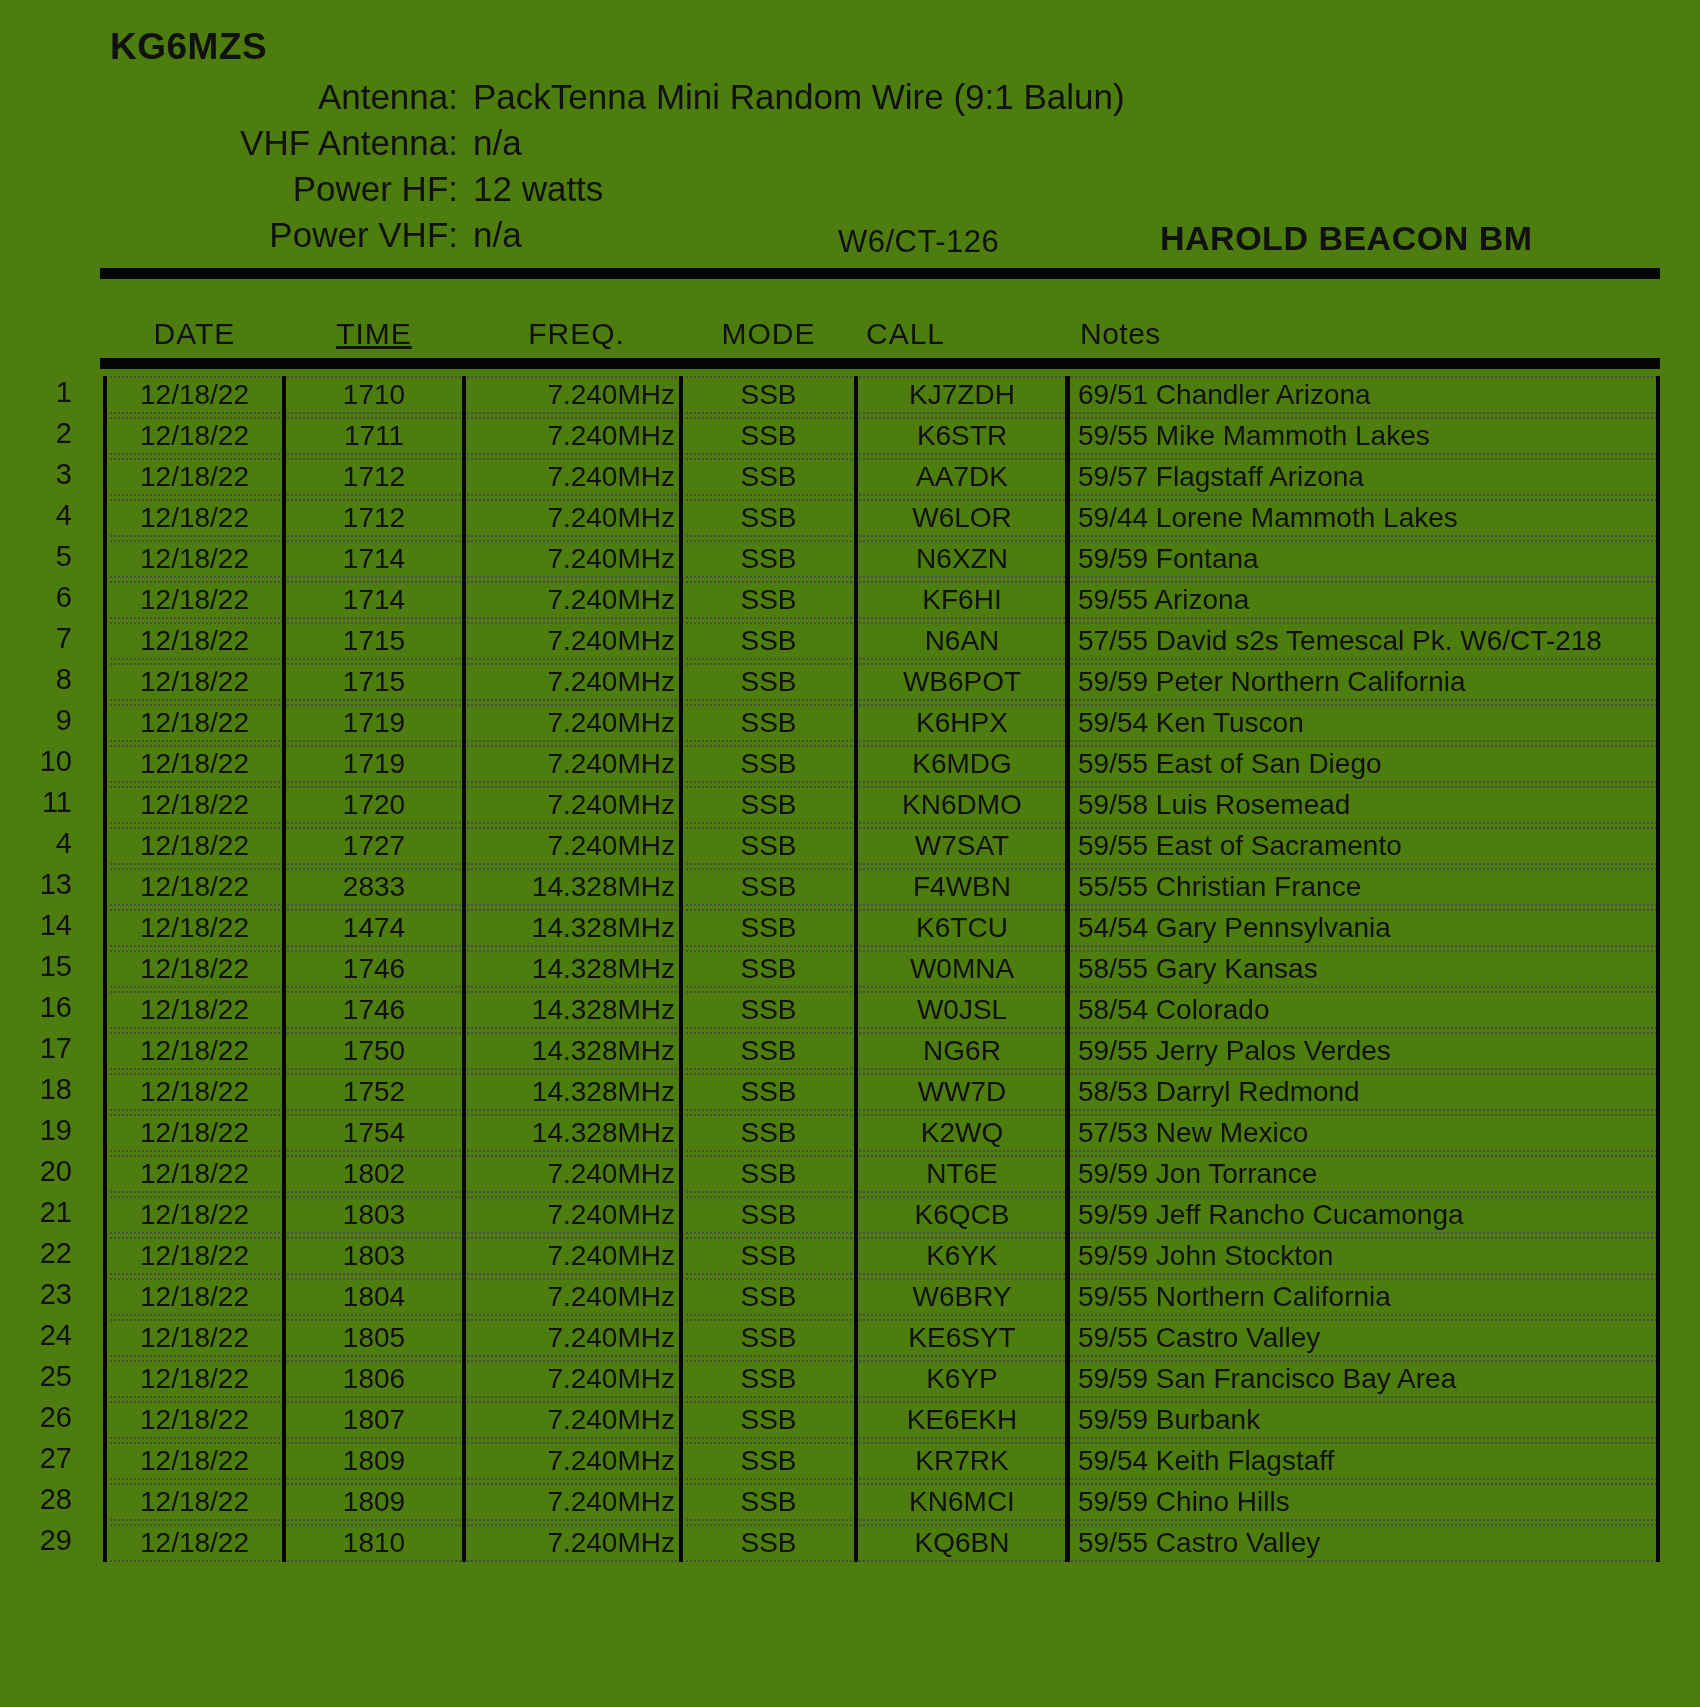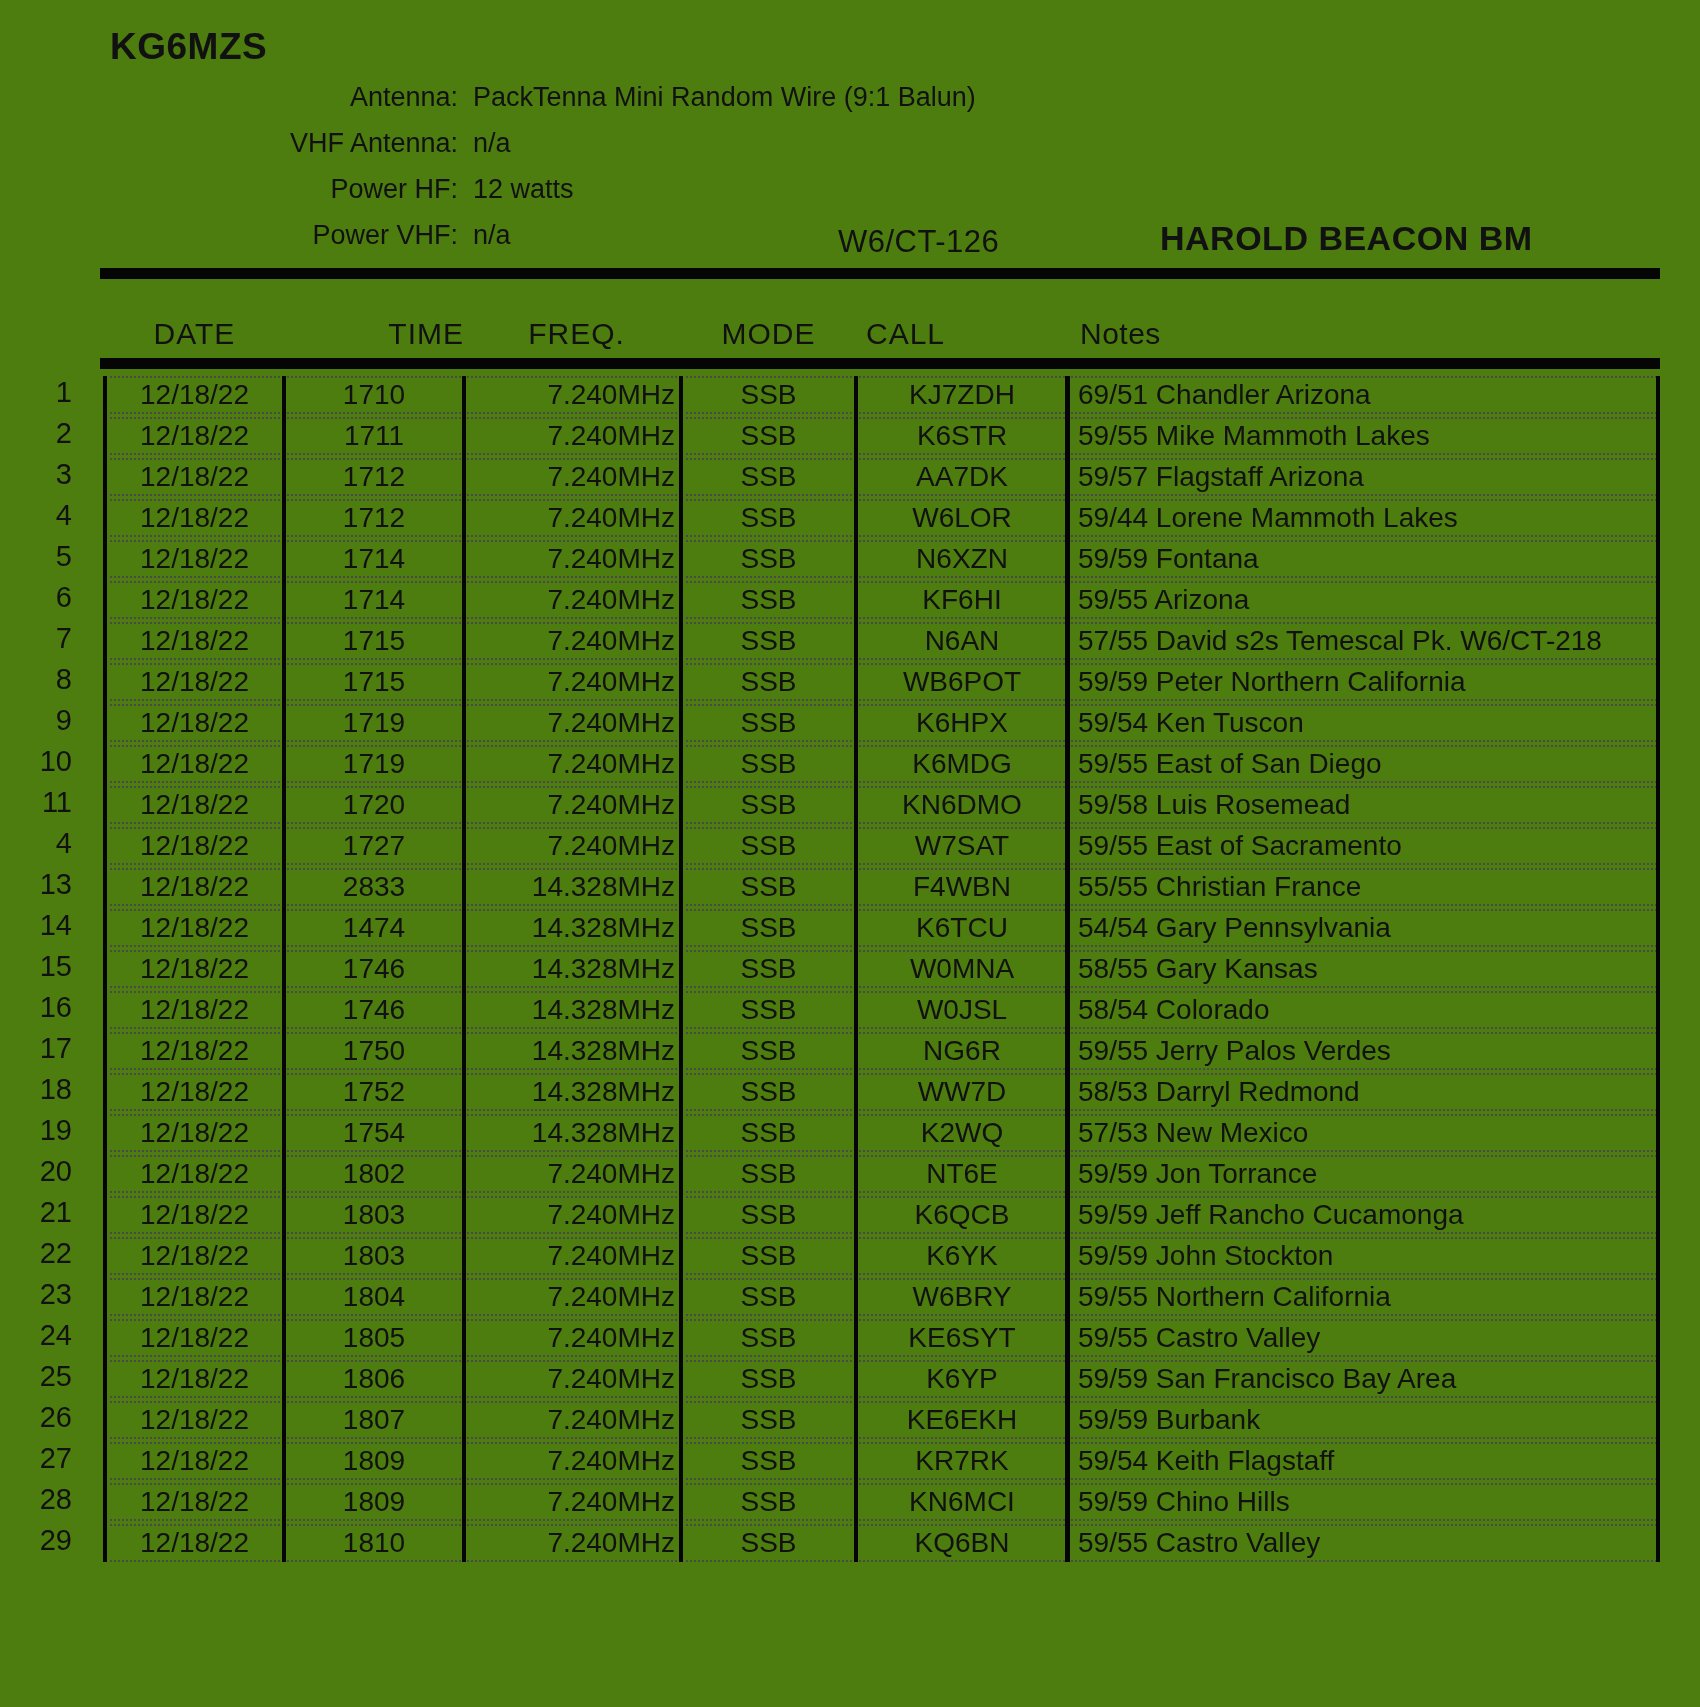--- a/index.html
+++ b/index.html
@@ -27,21 +27,21 @@
   }
   .info-block {
     position: absolute;
     left: 0;
     top: 74px;
   }
   .info-row {
     display: flex;
     height: 46px;
     align-items: center;
-    font-size: 27px;
+    font-size: 35px;
   }
   .info-label {
     width: 458px;
     text-align: right;
     white-space: nowrap;
   }
   .info-value {
     padding-left: 15px;
     white-space: nowrap;
   }
@@ -80,21 +80,21 @@
     display: grid;
     grid-template-columns: 105px 179px 180px 217px 175px 212px 592px;
     align-items: end;
     box-sizing: border-box;
     padding-bottom: 2px;
     font-size: 30px;
     letter-spacing: 1px;
   }
   .th { white-space: nowrap; }
   .th.c-date { grid-column: 2; text-align: center; }
-  .th.c-time { text-align: right; }
+  .th.c-time { text-align: center; text-decoration: underline; }
   .th.c-freq { text-align: center; padding-left: 8px; }
   .th.c-mode { text-align: center; }
   .th.c-call { text-align: left; padding-left: 10px; }
   .th.c-notes{ text-align: left; padding-left: 12px; letter-spacing: 0.5px; }
 
   .tbody {
     position: absolute;
     left: 0;
     top: 376px;
     width: 1660px;

